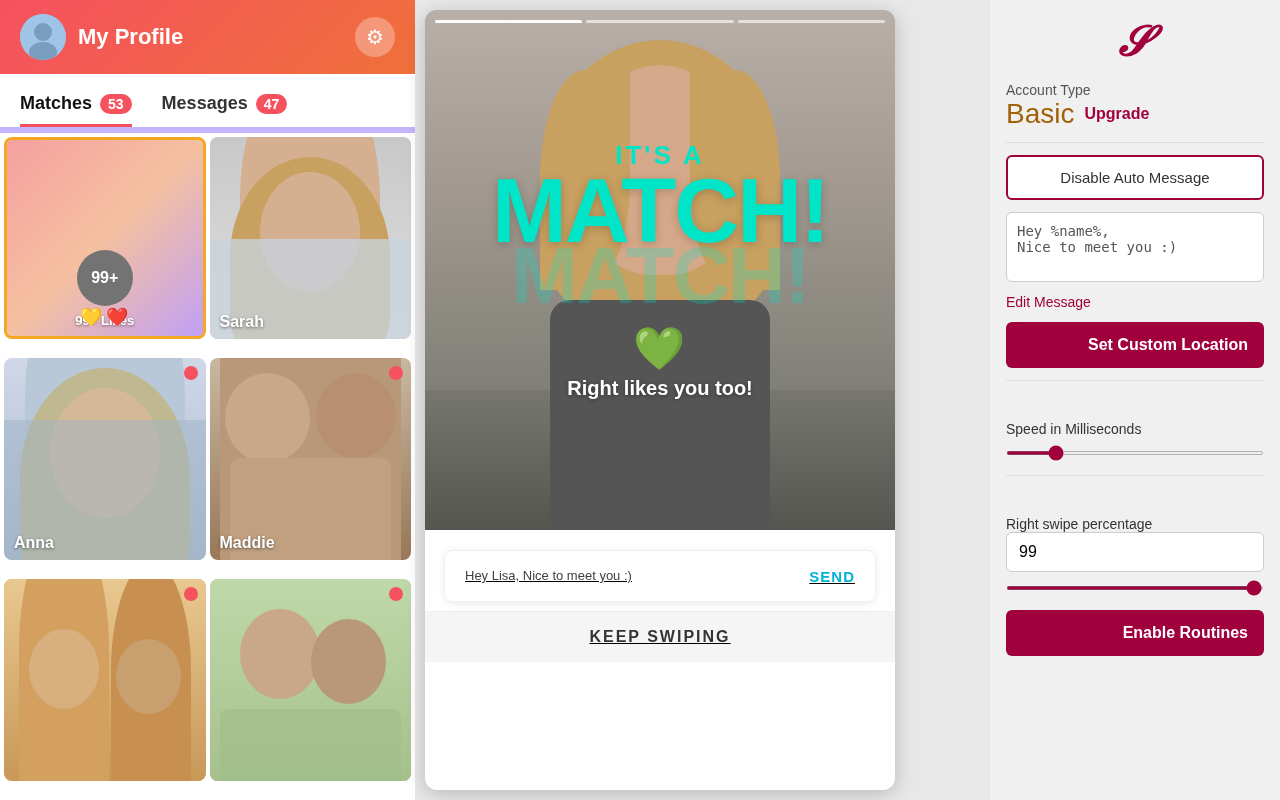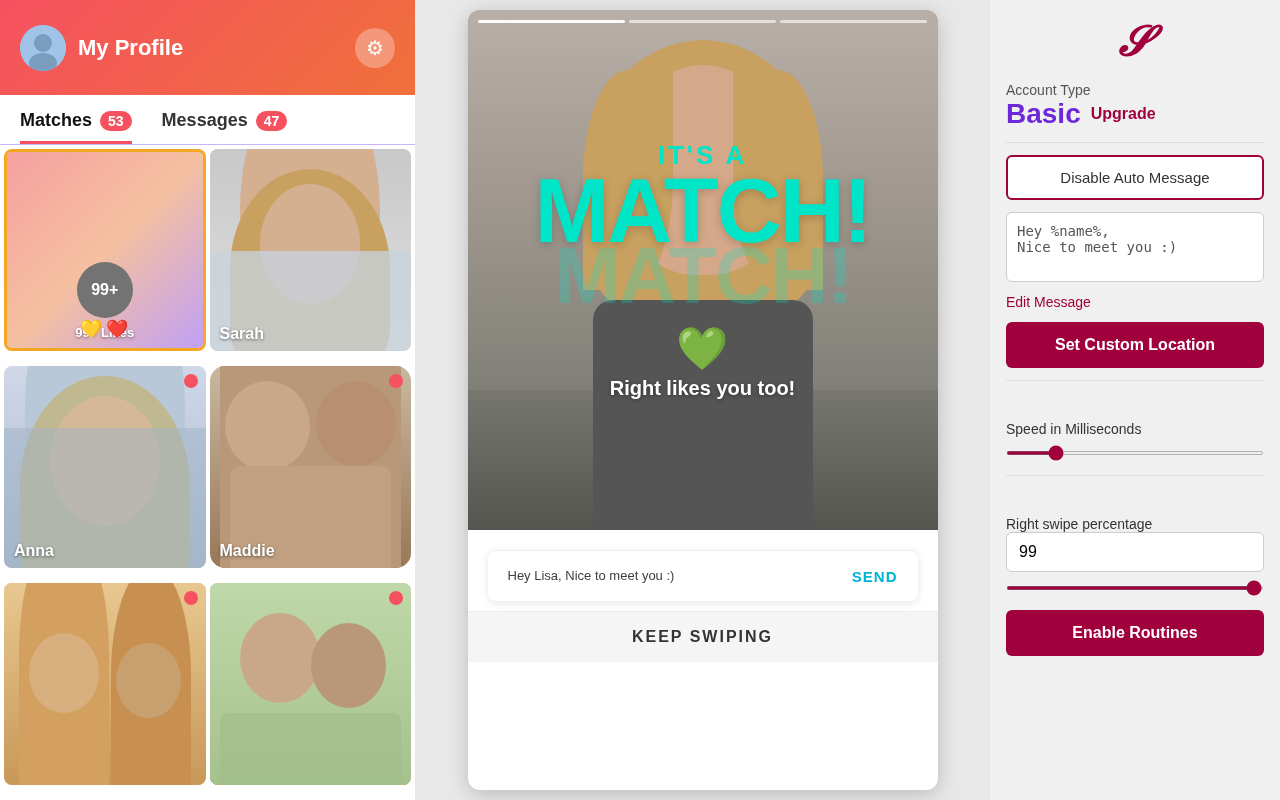--- a/index.html
+++ b/index.html
@@ -20,21 +20,21 @@
       flex-direction: column;
       flex-shrink: 0;
     }
 
     .header {
       background: linear-gradient(135deg, #f5515f, #f0703a);
       padding: 16px 20px;
       display: flex;
       align-items: center;
       justify-content: space-between;
-      height: 95px;
+      height: 74px;
     }
 
     .header-left {
       display: flex;
       align-items: center;
       gap: 12px;
     }
 
     .avatar {
       width: 46px;
@@ -66,23 +66,23 @@
       display: flex;
       align-items: center;
       justify-content: center;
       cursor: pointer;
       border: none;
     }
 
     .tabs {
       display: flex;
       padding: 0 20px;
-      border-bottom: 1px solid #c4b5fd;
+      border-bottom: 6px solid #c4b5fd;
       gap: 30px;
-      height: 50px;
+      height: 59px;
       align-items: flex-end;
     }
 
     .tab {
       padding-bottom: 10px;
       font-size: 18px;
       font-weight: 600;
       color: #333;
       cursor: pointer;
       display: flex;
@@ -200,24 +200,25 @@
       position: absolute;
       inset: 0;
       background: linear-gradient(180deg, #c8c8c8 0%, #e0e0e0 100%);
     }
 
     
     .middle-panel {
       flex: 1;
       display: flex;
       flex-direction: column;
-      align-items: center;
+      align-items: flex-start;
       justify-content: flex-start;
       padding: 10px;
       background: #e8e8e8;
+      text-decoration: underline;
     }
 
     .phone-card {
       width: 470px;
       height: 780px;
       background: #fff;
       border-radius: 12px;
       overflow: hidden;
       box-shadow: 0 4px 20px rgba(0,0,0,0.2);
       display: flex;
@@ -386,22 +387,22 @@
     }
 
     .account-type-row {
       display: flex;
       align-items: center;
       gap: 10px;
     }
 
     .account-type-value {
       font-size: 28px;
-      font-weight: 700;
-      color: #6d28d9;
+      font-weight: 400;
+      color: #a16207;
     }
 
     .upgrade-link {
       color: #a0003c;
       font-size: 16px;
       font-weight: 600;
       cursor: pointer;
       text-decoration: none;
     }
 
@@ -440,21 +441,21 @@
     .btn-primary {
       background: #a0003c;
       color: #fff;
       border: none;
       padding: 14px 16px;
       font-size: 16px;
       font-weight: 600;
       border-radius: 6px;
       cursor: pointer;
       width: 100%;
-      text-align: center;
+      text-align: right;
     }
 
     .section-label {
       font-size: 14px;
       color: #333;
       font-weight: 400;
       margin-top: 28px;
     }
 
     .number-input {
@@ -480,21 +481,20 @@
       height: 1px;
       background: #ddd;
     }
 
     
     .photo-anna {
       background: linear-gradient(180deg, #d0d8e8 0%, #a8b8c8 100%);
     }
     .photo-maddie {
       background: linear-gradient(180deg, #c8b8a0 0%, #987858 100%);
-      border-radius: 15px;
     }
     .photo-group1 {
       background: linear-gradient(180deg, #d8a880 0%, #f0c898 100%);
     }
     .photo-group2 {
       background: linear-gradient(180deg, #c8d8b0 0%, #90a870 100%);
     }
   </style>
 </head>
 <body>

